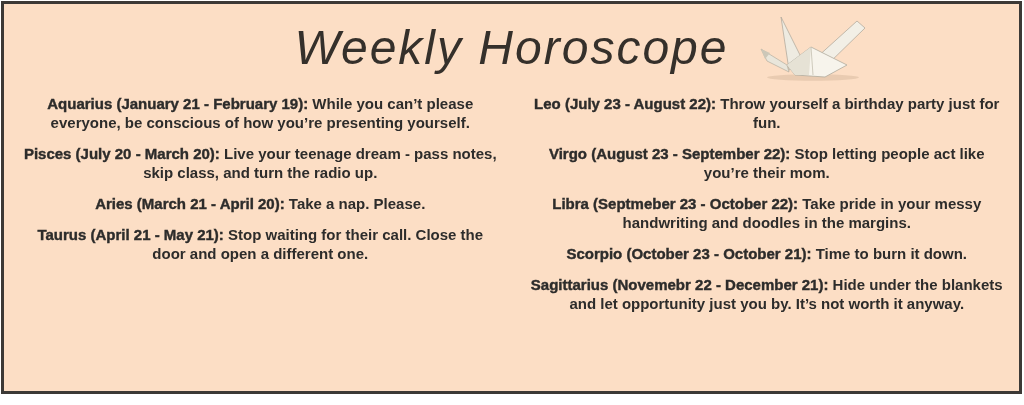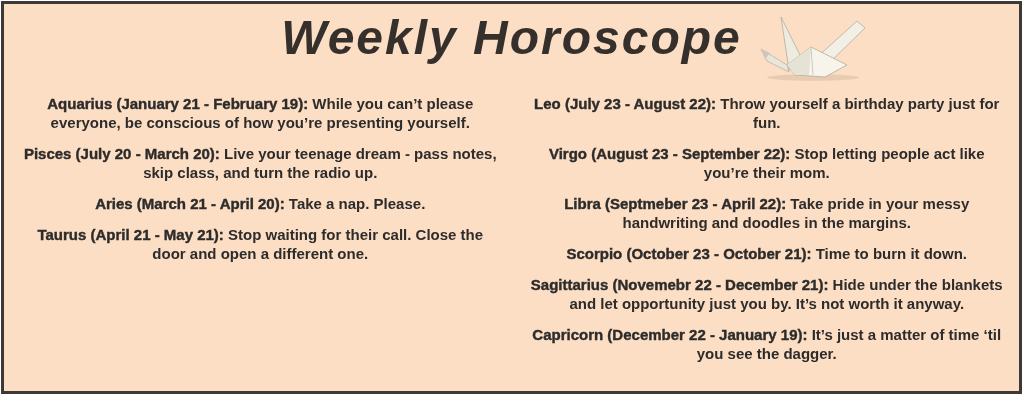--- a/index.html
+++ b/index.html
@@ -12,24 +12,24 @@
   }
   .frame {
     position: absolute;
     left: 1px; top: 1px; right: 2px; bottom: 11px;
     background: #fcdec5;
     border: 3px solid #3c3936;
     box-sizing: border-box;
   }
   .header { position: relative; height: 82px; }
   .page-title {
-    position: absolute; left: 0; right: 0; top: 6px;
+    position: absolute; left: 0; right: 0; top: 16px;
     text-align: center;
     font-style: italic;
-    font-weight: 700;
+    font-weight: 400;
     font-size: 48px;
     letter-spacing: 2px;
     color: #35302b;
     white-space: nowrap;
   }
   .crane {
     position: absolute;
     left: 749px; top: 5px;
     width: 120px; height: 72px;
   }
@@ -81,20 +81,19 @@
     <div class="column">
       <p class="entry"><span class="entry-heading">Aquarius (January 21 - February 19):</span> <span class="entry-text">While you can’t please everyone, be conscious of how you’re presenting yourself.</span></p>
       <p class="entry"><span class="entry-heading">Pisces (July 20 - March 20):</span> <span class="entry-text">Live your teenage dream - pass notes, skip class, and turn the radio up.</span></p>
       <p class="entry"><span class="entry-heading">Aries (March 21 - April 20):</span> <span class="entry-text">Take a nap. Please.</span></p>
       <p class="entry"><span class="entry-heading">Taurus (April 21 - May 21):</span> <span class="entry-text">Stop waiting for their call. Close the door and open a different one.</span></p>
     </div>
 
     <div class="column">
       <p class="entry"><span class="entry-heading">Leo (July 23 - August 22):</span> <span class="entry-text">Throw yourself a birthday party just for fun.</span></p>
       <p class="entry"><span class="entry-heading">Virgo (August 23 - September 22):</span> <span class="entry-text">Stop letting people act like you’re their mom.</span></p>
-      <p class="entry"><span class="entry-heading">Libra (Septmeber 23 - April 22):</span> <span class="entry-text">Take pride in your messy handwriting and doodles in the margins.</span></p>
+      <p class="entry"><span class="entry-heading">Libra (Septmeber 23 - October 22):</span> <span class="entry-text">Take pride in your messy handwriting and doodles in the margins.</span></p>
       <p class="entry"><span class="entry-heading">Scorpio (October 23 - October 21):</span> <span class="entry-text">Time to burn it down.</span></p>
       <p class="entry"><span class="entry-heading">Sagittarius (Novemebr 22 - December 21):</span> <span class="entry-text">Hide under the blankets and let opportunity just you by. It’s not worth it anyway.</span></p>
-      <p class="entry"><span class="entry-heading">Capricorn (December 22 - January 19):</span> <span class="entry-text">It’s just a matter of time ‘til you see the dagger.</span></p>
     </div>
 
   </div>
 </div>
 
 </body></html>

